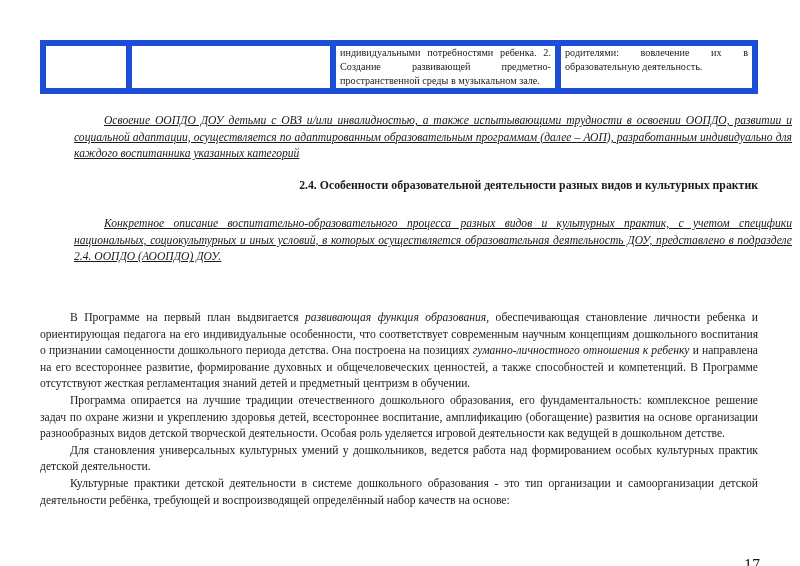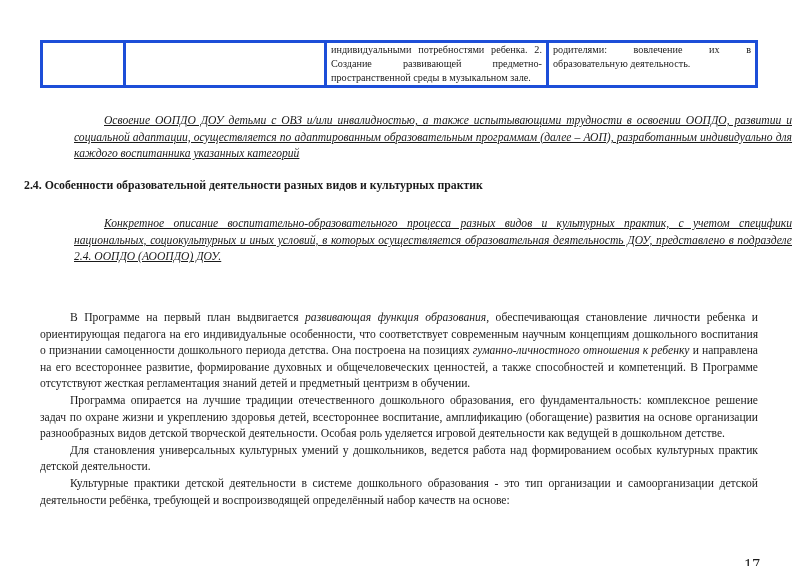--- a/index.html
+++ b/index.html
@@ -9,35 +9,35 @@
       color: #1a1a1a;
     }
     .page { position: absolute; left: 0; top: 0; width: 800px; height: 566px; }
 
     
     table.frag {
       position: absolute; left: 40px; top: 40px; width: 718px;
       border-collapse: collapse; font-size: 10.2px; line-height: 14px;
     }
     table.frag td {
-      border: 3px solid #1d4ed8; vertical-align: top; padding: 0 4px;
+      border: 6px solid #1d4ed8; vertical-align: top; padding: 0 4px;
     }
     table.frag td.c1 { width: 72px; }
     table.frag td.c2 { width: 190px; }
     table.frag td.c3 { width: 211px; text-align: justify; }
     table.frag td.c4 { text-align: justify; }
 
     .block {
       position: absolute; left: 40px; width: 718px;
       font-size: 11.6px; line-height: 16.6px; text-align: justify;
     }
     .italic-u { font-style: italic; text-decoration: underline; }
     .indent { text-indent: 30px; margin-left: 34px; }
     .heading {
-      position: absolute; left: 24px; width: 718px; text-align: left;
+      position: absolute; left: 40px; width: 718px; text-align: right;
       font-weight: bold; font-size: 11.8px; line-height: 16px;
     }
     .para { margin: 0; text-indent: 30px; }
     .page-num {
       position: absolute; right: 40px; top: 532px; font-size: 16px; margin-top: 24px;
     }
   </style>
 </head>
 <body>
 

